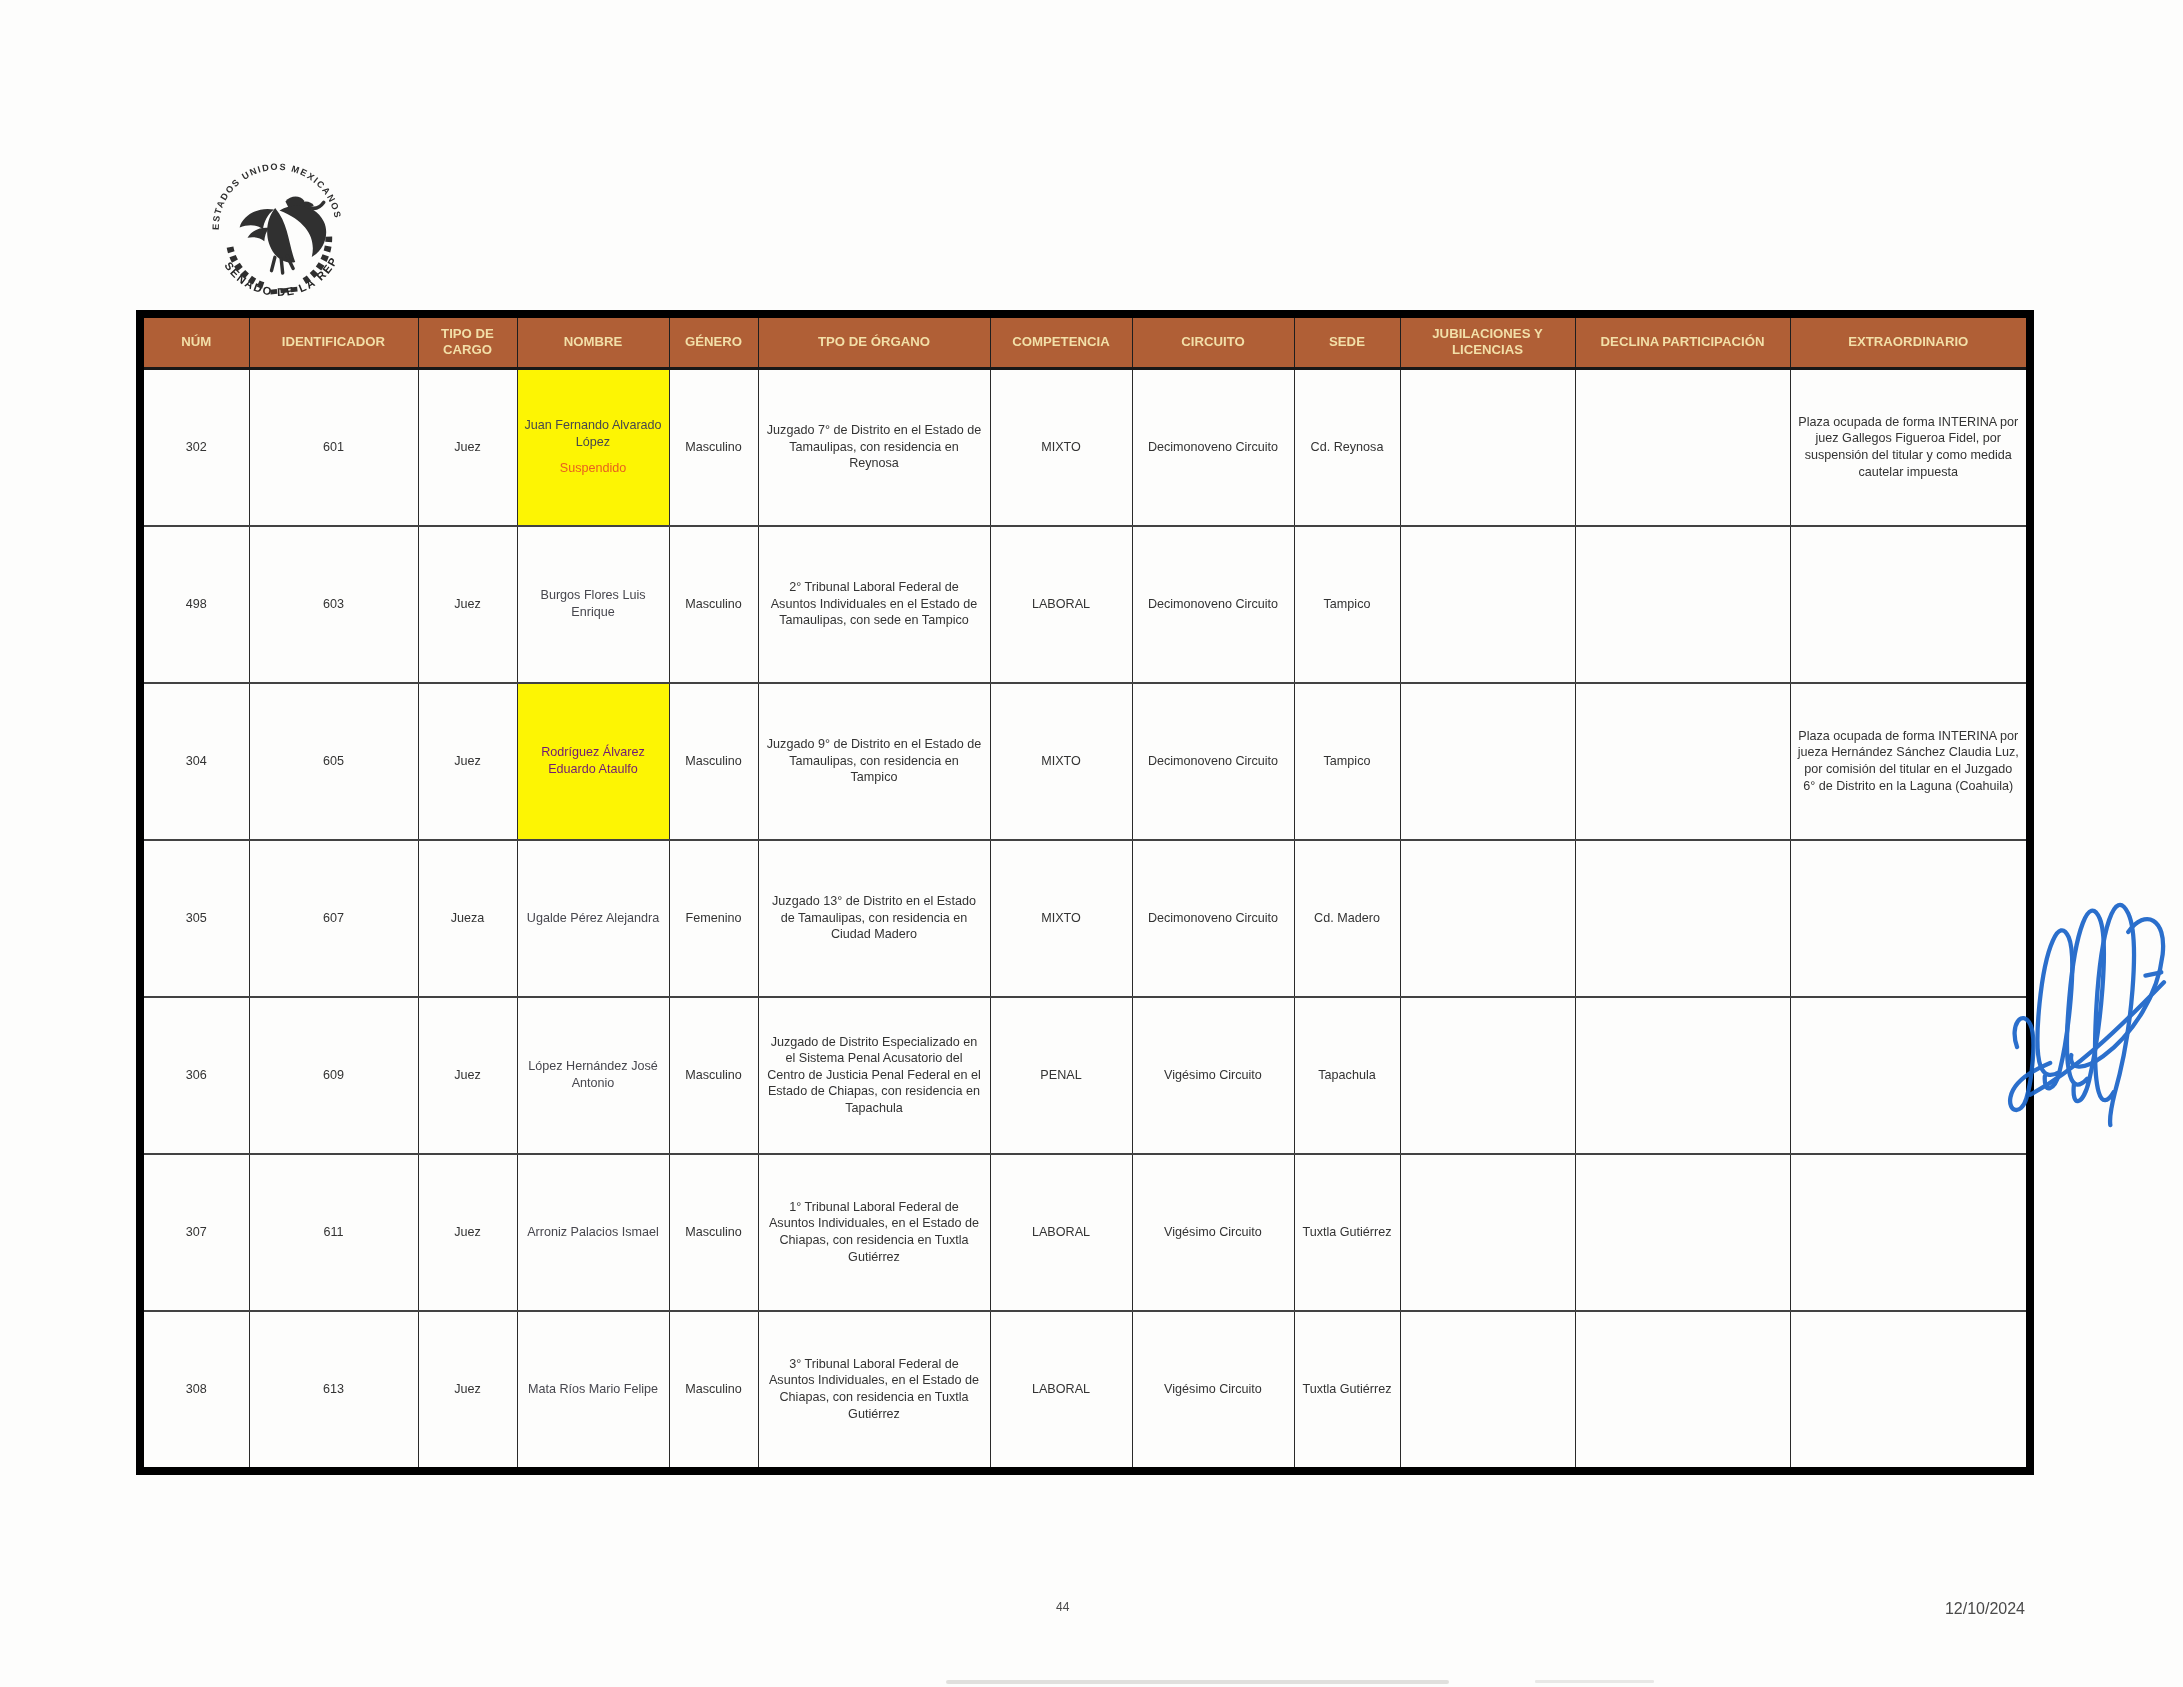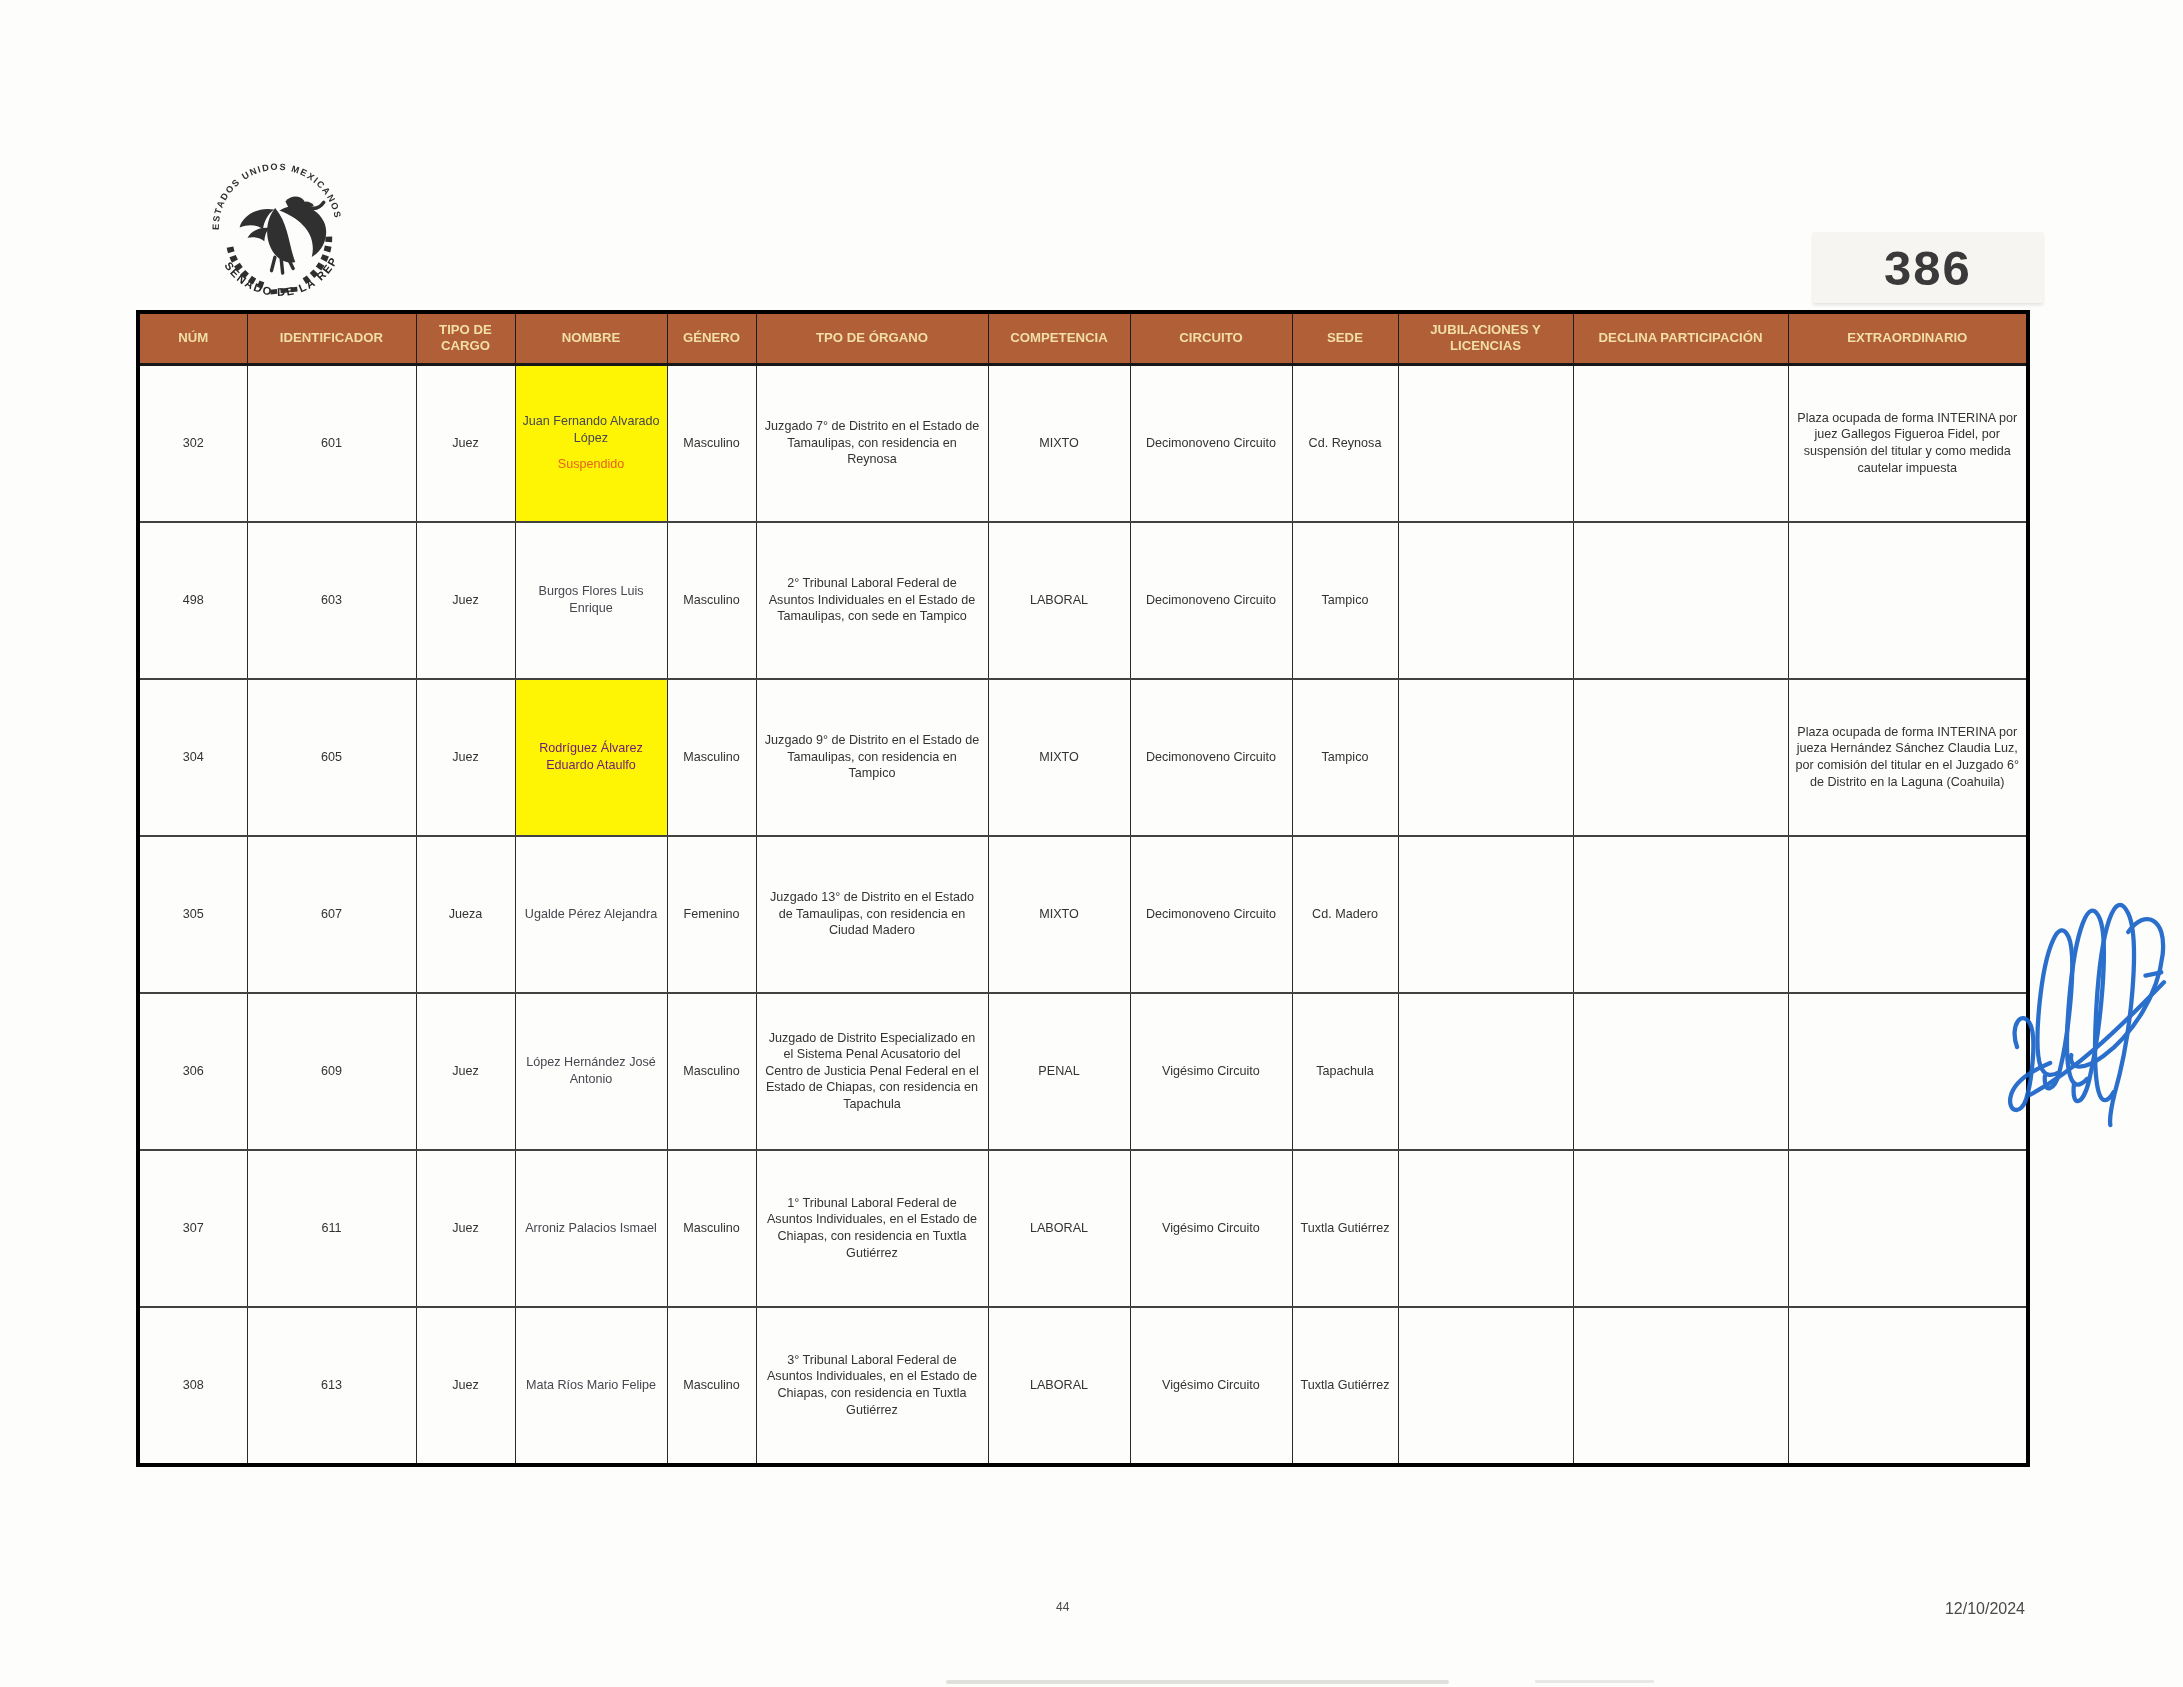--- a/index.html
+++ b/index.html
@@ -18,21 +18,21 @@
   .stamp {
     position:absolute; left:1813px; top:232px; width:230px; height:71px;
     background:#f6f5f1; box-shadow:0 2px 3.3px rgba(0,0,0,0.10);
     display:flex; align-items:center; justify-content:center;
     font-size:49px; font-weight:bold; color:#3a3a3a; letter-spacing:2px;
   }
   
   table.judges {
     position:absolute; left:136px; top:310px; width:1891px;
     border-collapse:collapse; table-layout:fixed;
-    border:4px solid #000000;
+    border:8px solid #000000;
   }
   table.judges th {
     background:var(--header-bg,#b05f36); color:var(--header-text,#f2dfa8);
     font-size:13.2px; font-weight:bold; height:46px;
     border:1.3px solid #1e1e1e; border-bottom:3.3px solid #181818;
     padding:1.3px 5.3px; text-align:center; vertical-align:middle; line-height:1.25;
   }
   table.judges td {
     border-left:1.3px solid #2a2a2a; border-right:1.3px solid #2a2a2a;
     border-top:2.6px solid #424242; border-bottom:2.6px solid #424242;
@@ -87,23 +87,20 @@
       </g>
       <g fill="none" stroke="#2f2f2f" stroke-width="10" stroke-dasharray="8 6">
         <path d="M40,118 a74,74 0 0 0 44,62"></path>
         <path d="M186,118 a74,74 0 0 1 -44,62"></path>
       </g>
       <path d="M92,190 l42,0" fill="none" stroke="#2f2f2f" stroke-width="7" stroke-dasharray="10 5"></path>
     </g>
   </svg>
 
 
-  <div class="stamp">
-    <span>386</span>
-  </div>
 
   <table class="judges">
     <colgroup>
       <col style="width:109px">
         <col style="width:169px">
         <col style="width:99px">
       <col style="width:152px">
         <col style="width:89px">
         <col style="width:232px">
       <col style="width:142px">

